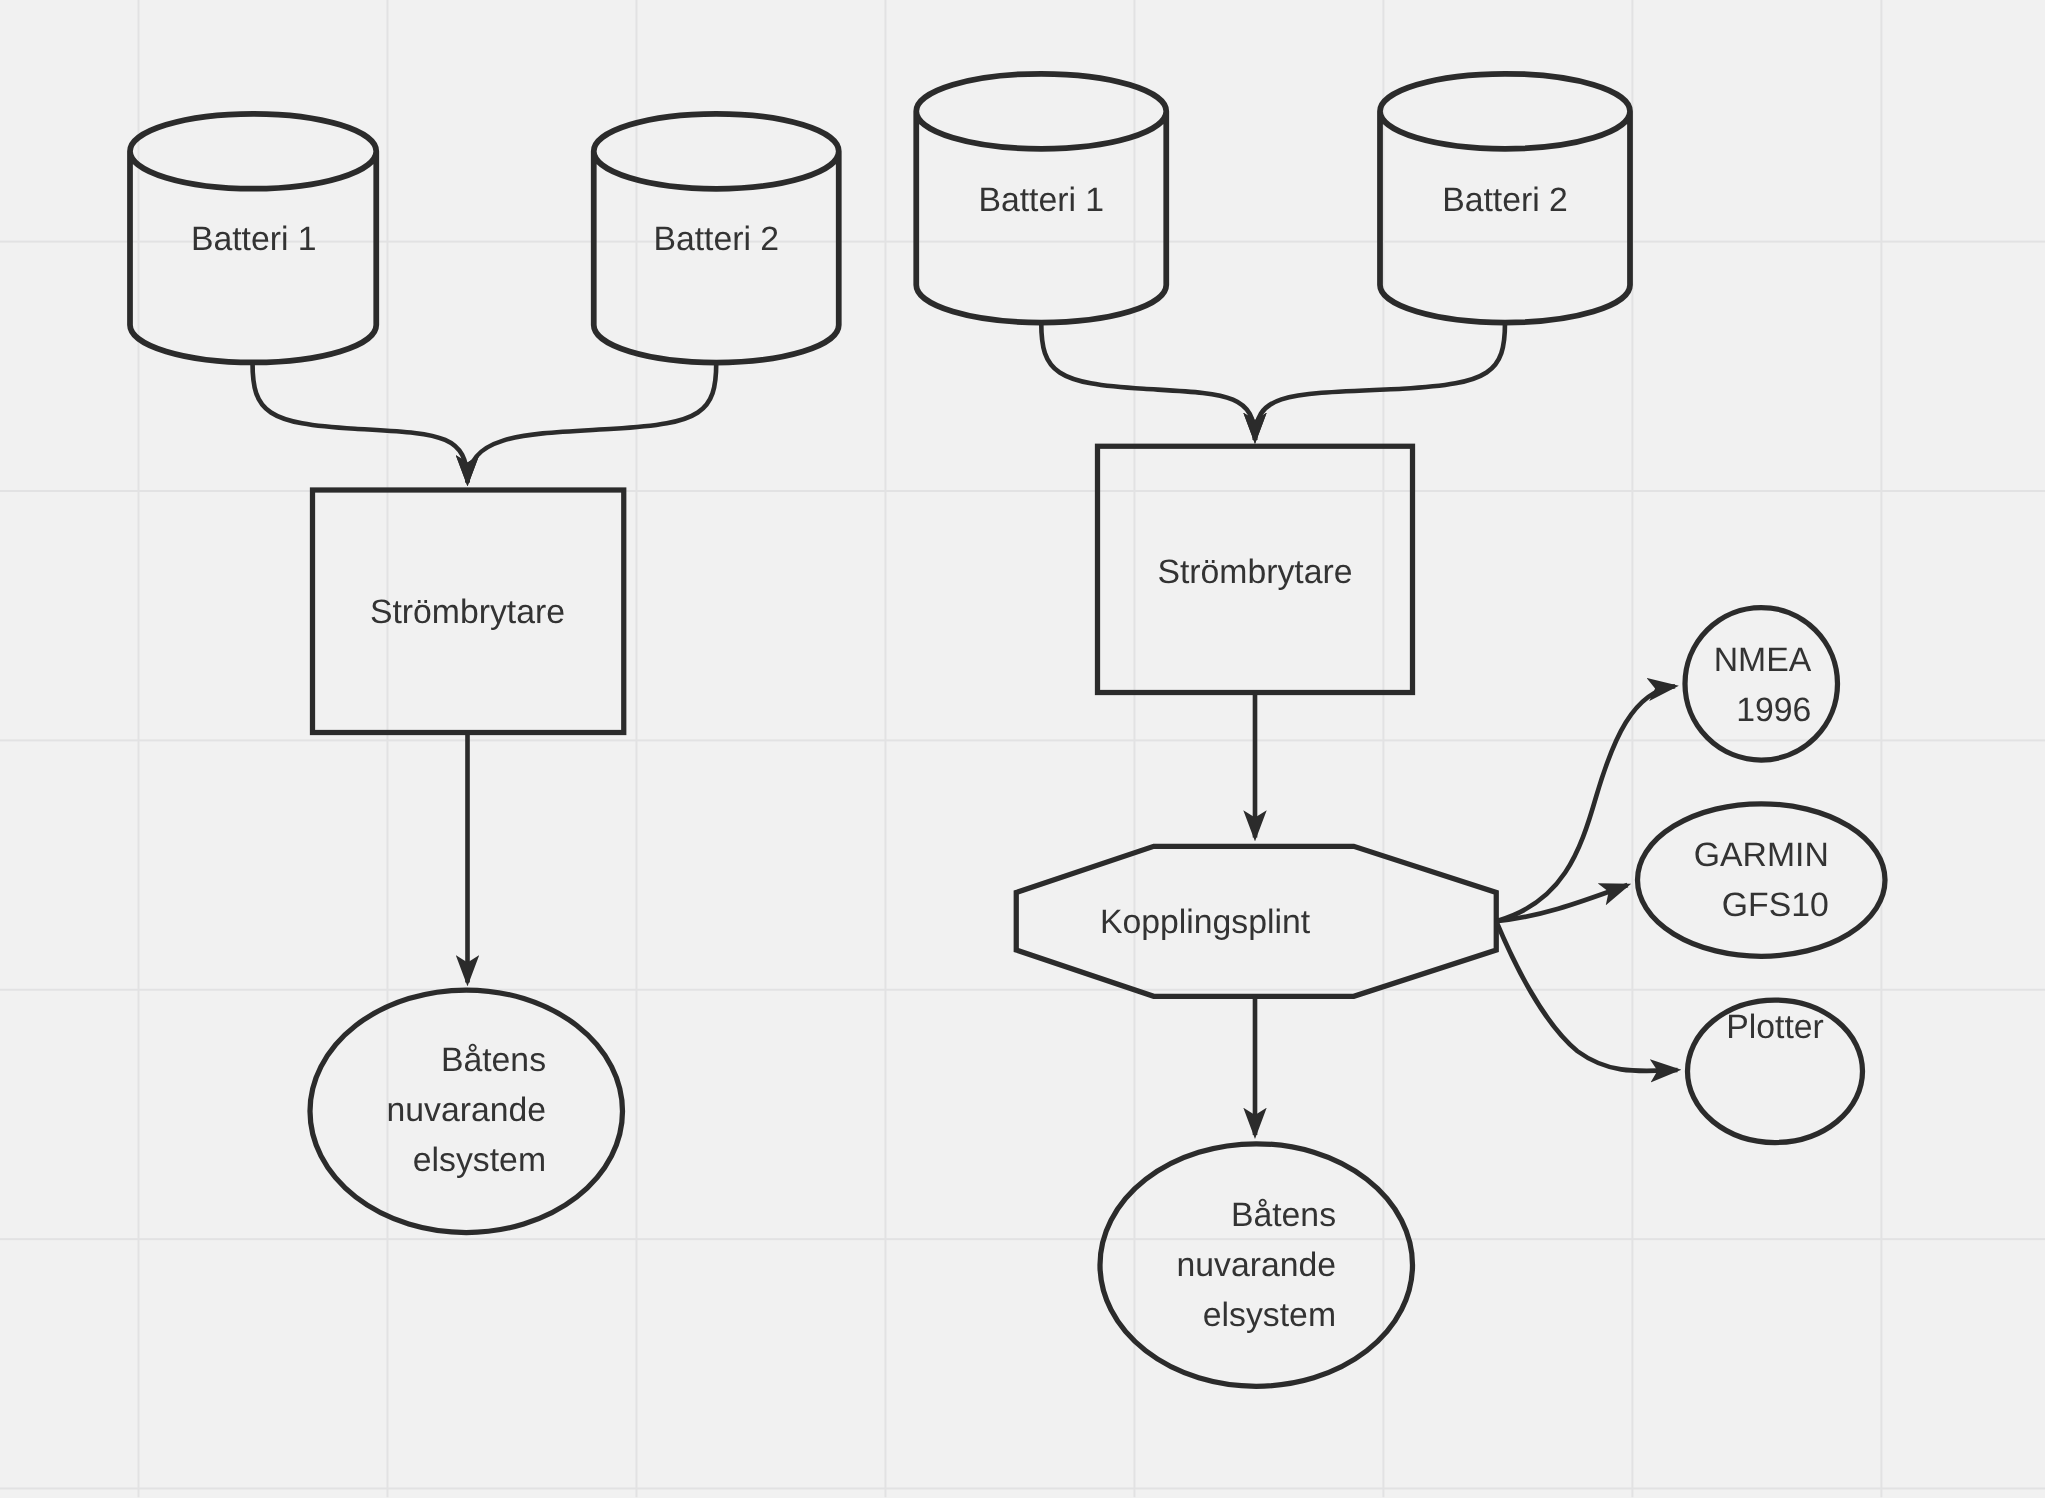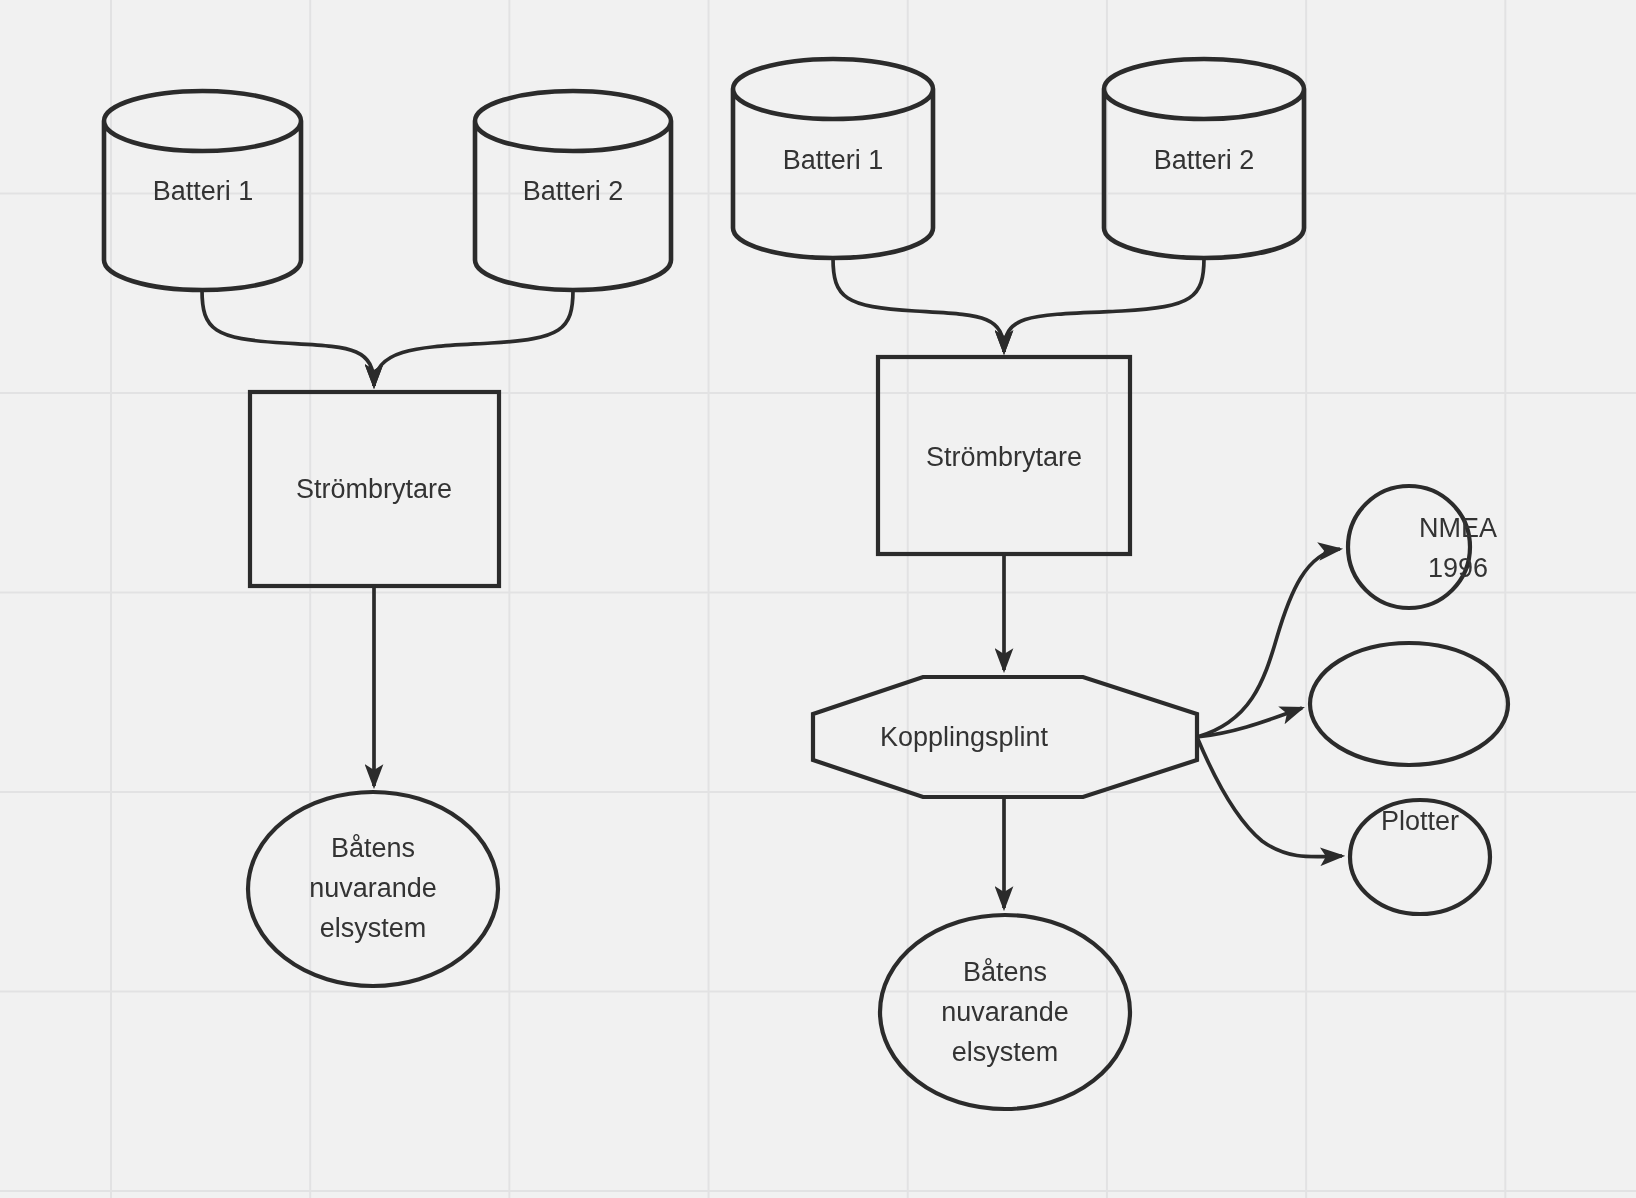--- a/index.html
+++ b/index.html
@@ -18,21 +18,21 @@
   .shape { fill:none; stroke:#2b2b2b; stroke-width:4.2px; }
   .cyl   { fill:none; stroke:#2b2b2b; stroke-width:4.6px; }
   .edge  { fill:none; stroke:#2b2b2b; stroke-width:3.7px; }
   .lbl {
     position:absolute;
     transform:translate(-50%,-50%);
     font-family:"Liberation Sans", sans-serif;
     font-size:27px;
     line-height:40px;
     color:#333333;
-    text-align:center;
+    text-align:right;
     white-space:nowrap;
   }
 </style>
 </head>
 <body>
 
 <div class="canvas">
 
   <svg class="layer" width="1636" height="1198" viewBox="0 0 1636 1198">
     <defs>
@@ -79,19 +79,23 @@
 
   <div class="lbl" style="left:833px; top:160px;">Batteri 1</div>
   <div class="lbl" style="left:1204px; top:160px;">Batteri 2</div>
   <div class="lbl" style="left:1004px; top:457px;">Strömbrytare</div>
   <div class="lbl" style="left:964px; top:737px;">Kopplingsplint</div>
   <div class="lbl" style="left:1005px; top:1012px;">
     <div>Båtens</div>
     <div>nuvarande</div>
     <div>elsystem</div>
   </div>
-  <div class="lbl" style="left:1410px; top:548px;margin-left:48px;">
+  <div class="lbl" style="left:1410px; top:548px;">
     <div>NMEA</div>
     <div>1996</div>
+  </div>
+  <div class="lbl" style="left:1409px; top:704px;">
+    <div>GARMIN</div>
+    <div>GFS10</div>
   </div>
   <div class="lbl" style="left:1420px; top:821px;">Plotter</div>
 
 </div>
 
 </body></html>

